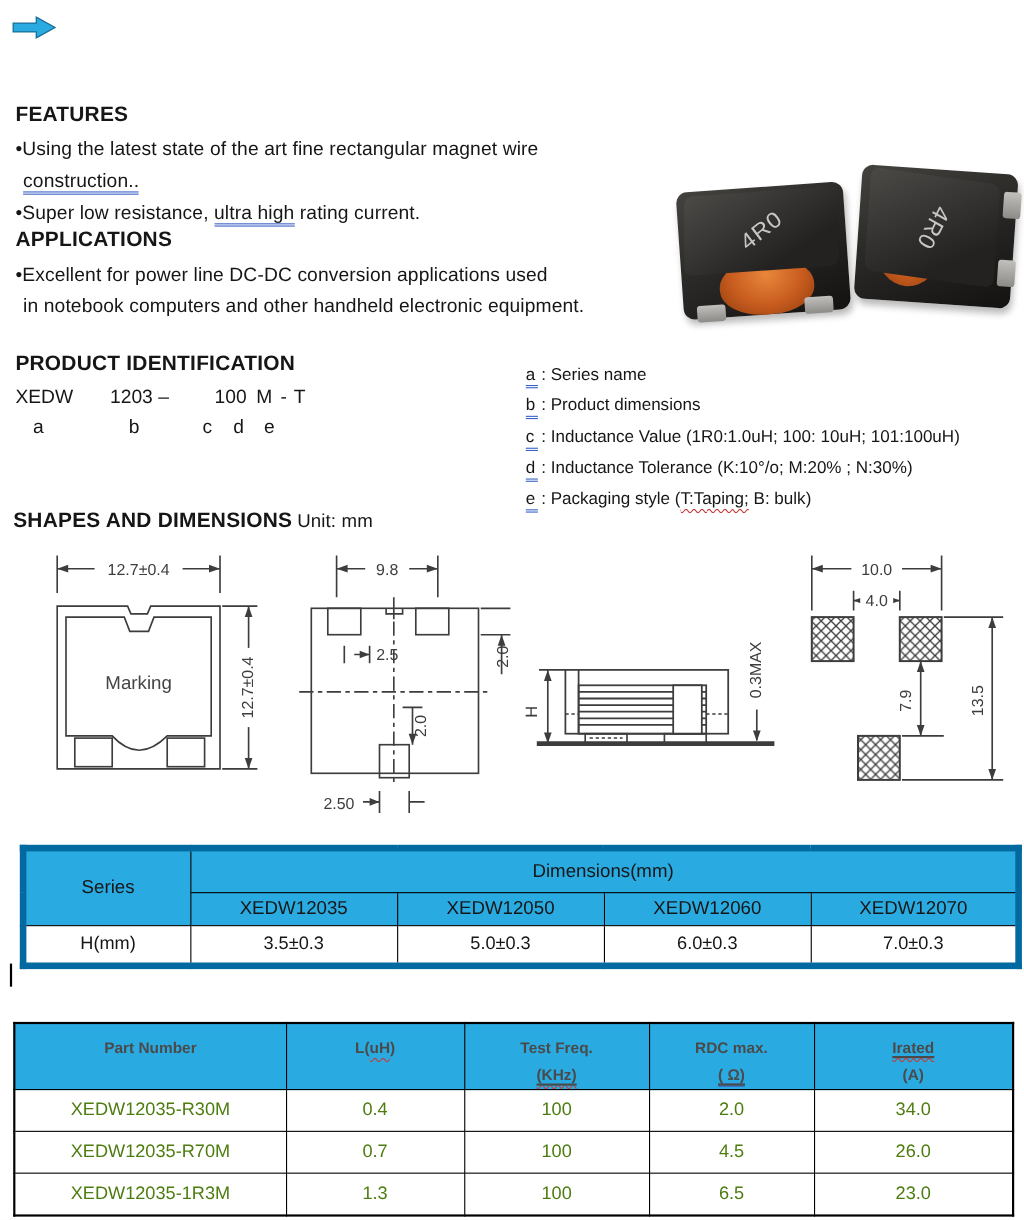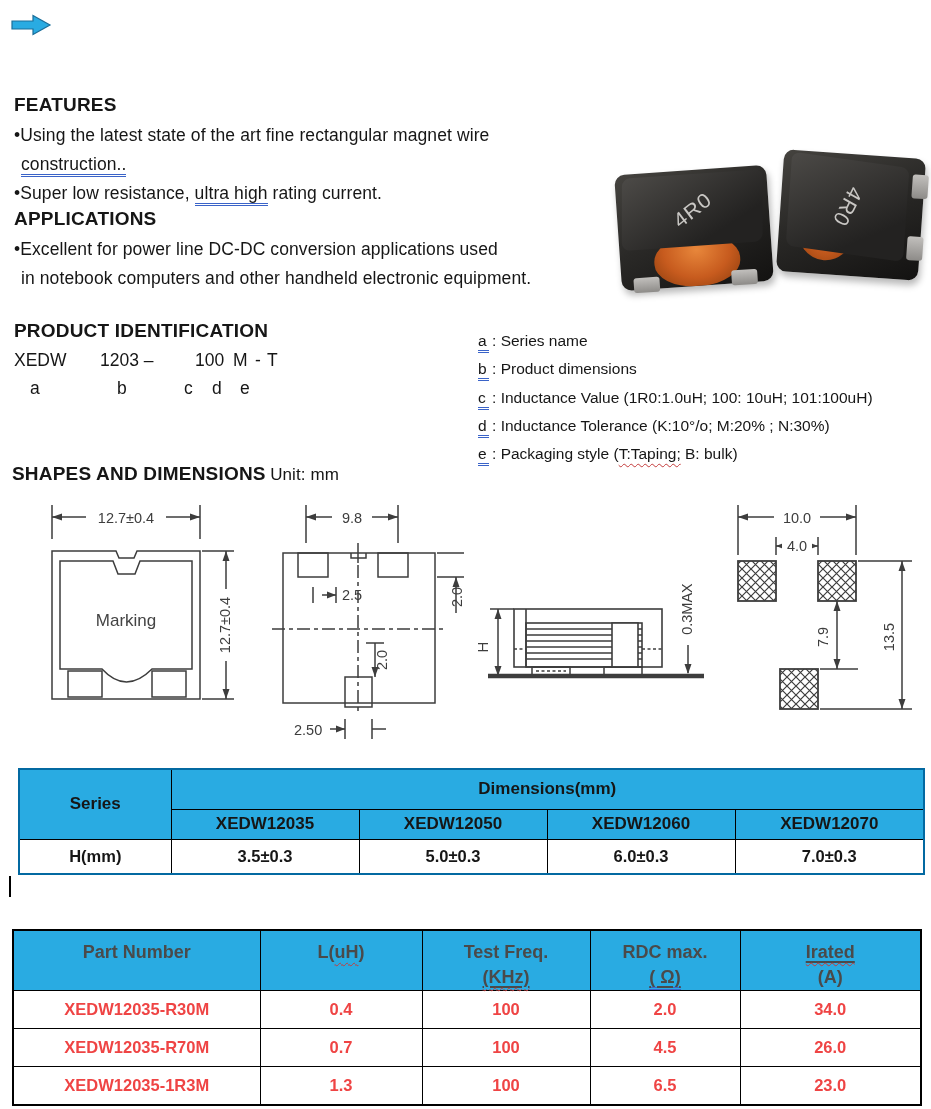--- a/index.html
+++ b/index.html
@@ -21,35 +21,35 @@
   .pid-letter{font-size:17.5px;}
   .lg-row{position:absolute;left:0;font-size:15.5px;white-space:nowrap;}
   .lg-key{display:inline-block;min-width:11px;border-bottom:3px double #3A63C8;margin-right:3px;}
 
   
   svg text{font-family:"Liberation Sans", sans-serif;}
   .dwg{position:absolute;top:0;}
 
   
   table{border-collapse:collapse;table-layout:fixed;}
-  .dtable{position:absolute;left:18px;top:768px;width:905px;border:2px solid #0369a1;font-weight:bold;}
+  .dtable{position:absolute;left:18px;top:768px;width:905px;border:6px solid #0369a1;}
   .dtable td{border:1.5px solid #000;text-align:center;font-size:17px;padding:0;}
   .cell-blue{background:#29ABE2;}
   .dtable .r1{height:40px;}
   .dtable .r2 td{height:29px;}
   .dtable .r3 td{height:33px;font-size:16.5px;}
 
   
   .etable{position:absolute;left:12px;top:929px;width:908px;border:2px solid #000;}
   .etable th,.etable td{border:1.5px solid #000;text-align:center;padding:0;}
-  .etable th{background:#29ABE2;color:#4A4A4A;font-size:18px;font-weight:bold;
+  .etable th{background:#29ABE2;color:#4A4A4A;font-size:14px;font-weight:bold;
              height:59px;vertical-align:top;}
   .etable th .h1{margin-top:9px;line-height:24px;}
   .etable th .h2{line-height:26px;}
-  .etable td{height:37px;font-size:16.5px;font-weight:bold;color:#ef4444;}
+  .etable td{height:37px;font-size:16.5px;font-weight:normal;color:#4d7c0f;}
 
   .cursor-bar{left:9px;top:876px;width:2px;height:21px;background:#000;}
 
   
   .photos{left:612px;top:148px;width:315px;height:155px;}
   .ind{position:absolute;}
   .i-body{position:absolute;inset:0;border-radius:10px;
           background:linear-gradient(155deg,#45433f 0%,#2a2927 45%,#131211 100%);
           box-shadow:2px 5px 7px rgba(0,0,0,.28);}
   .i-coil{position:absolute;border-radius:50% 50% 46% 46%;

